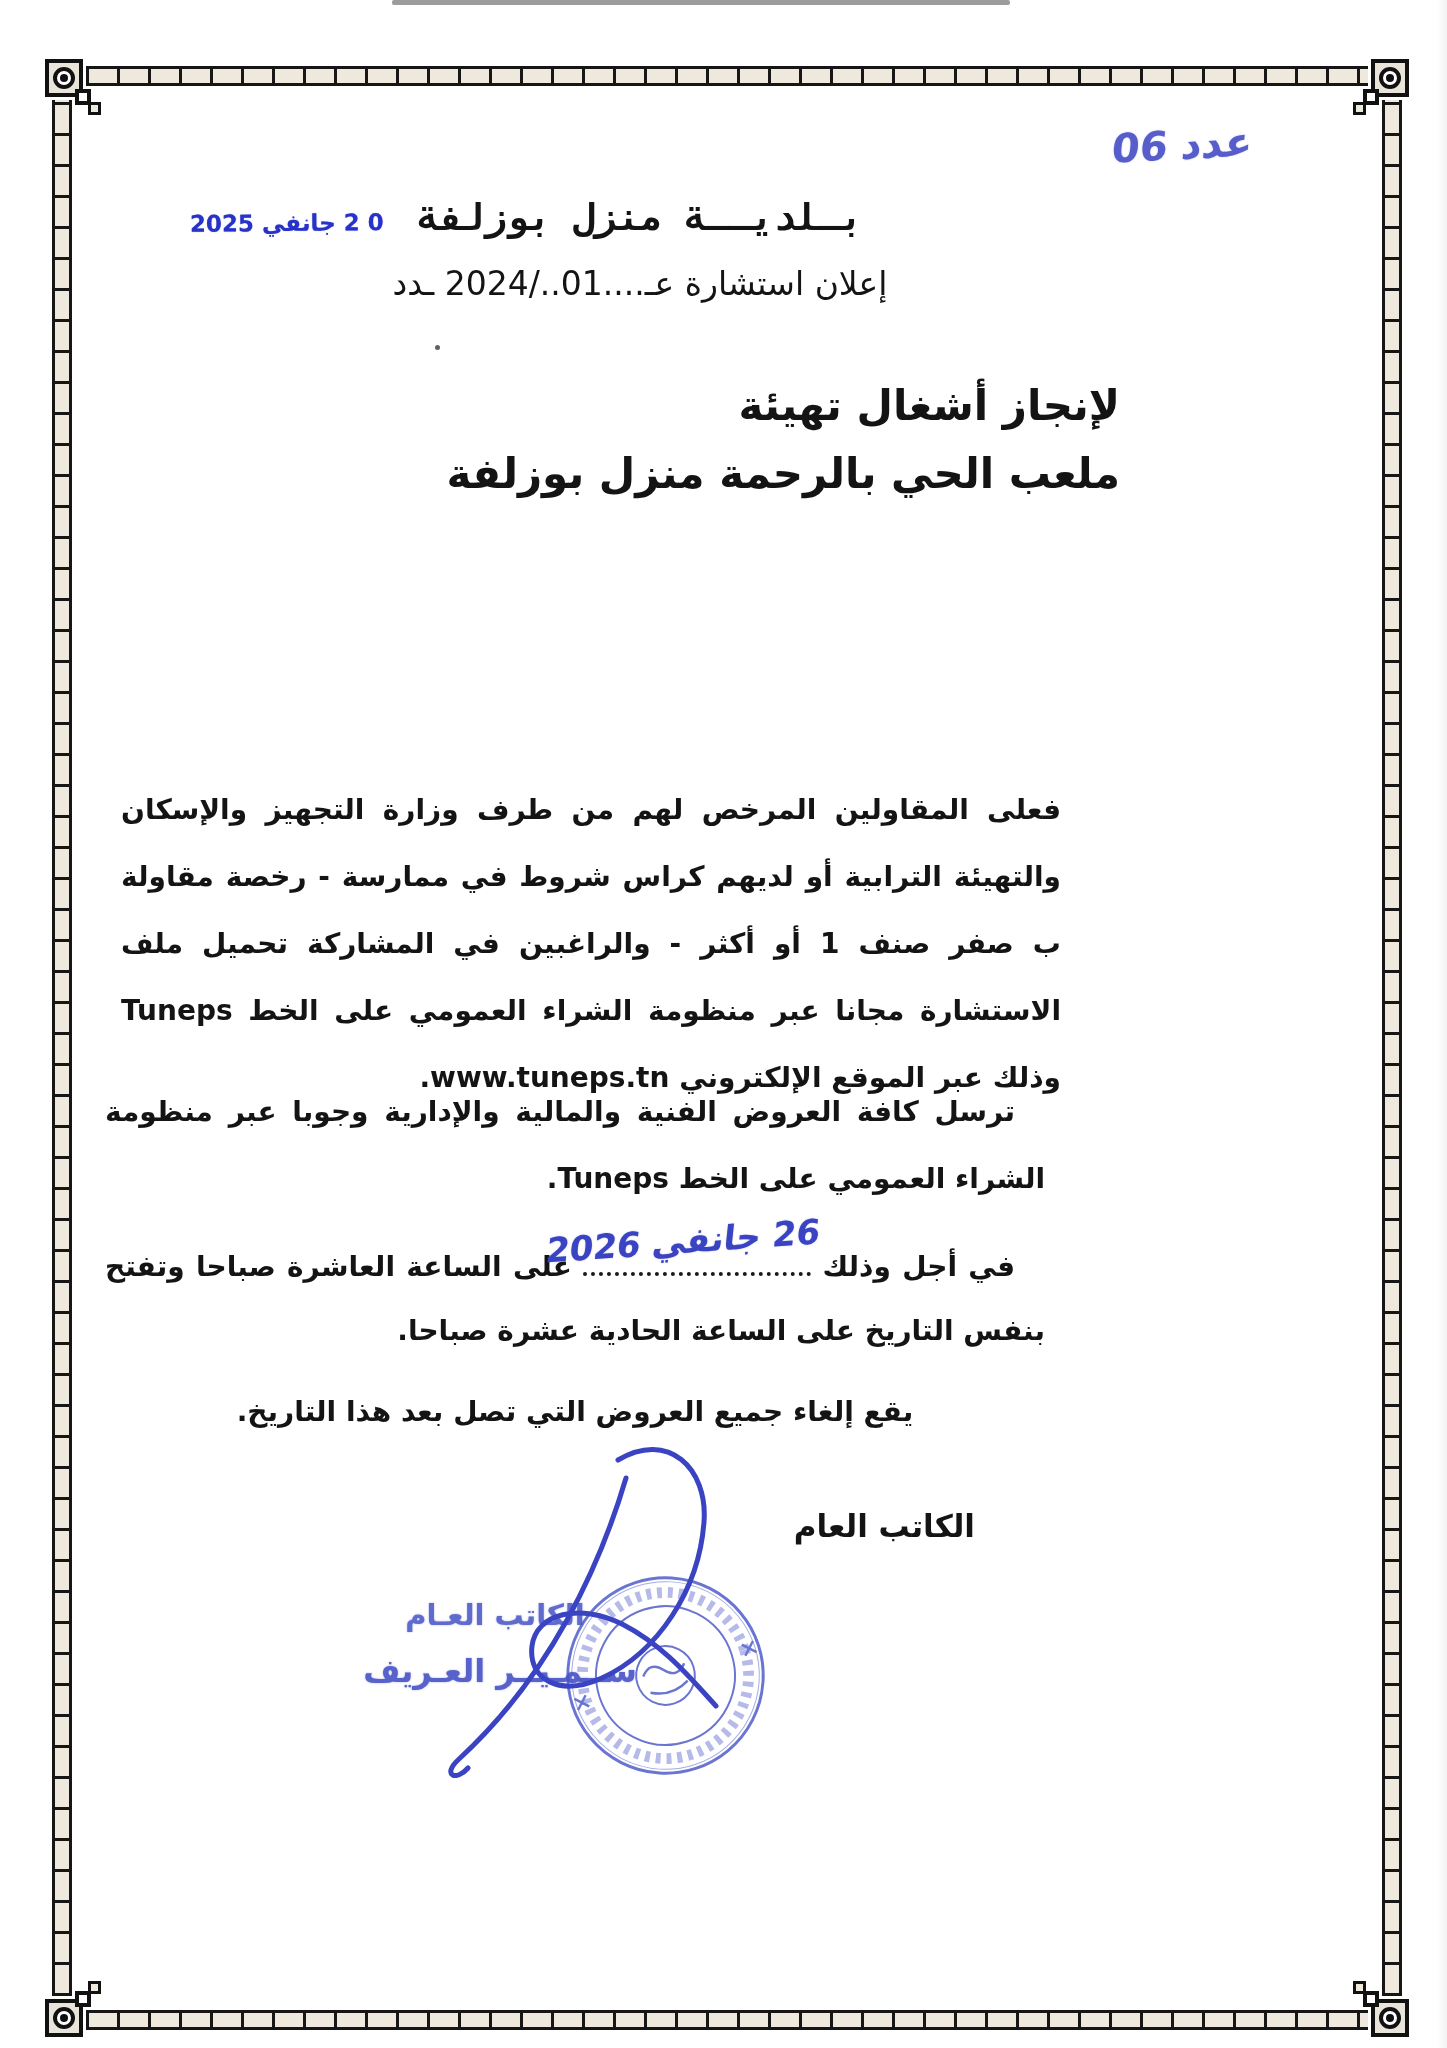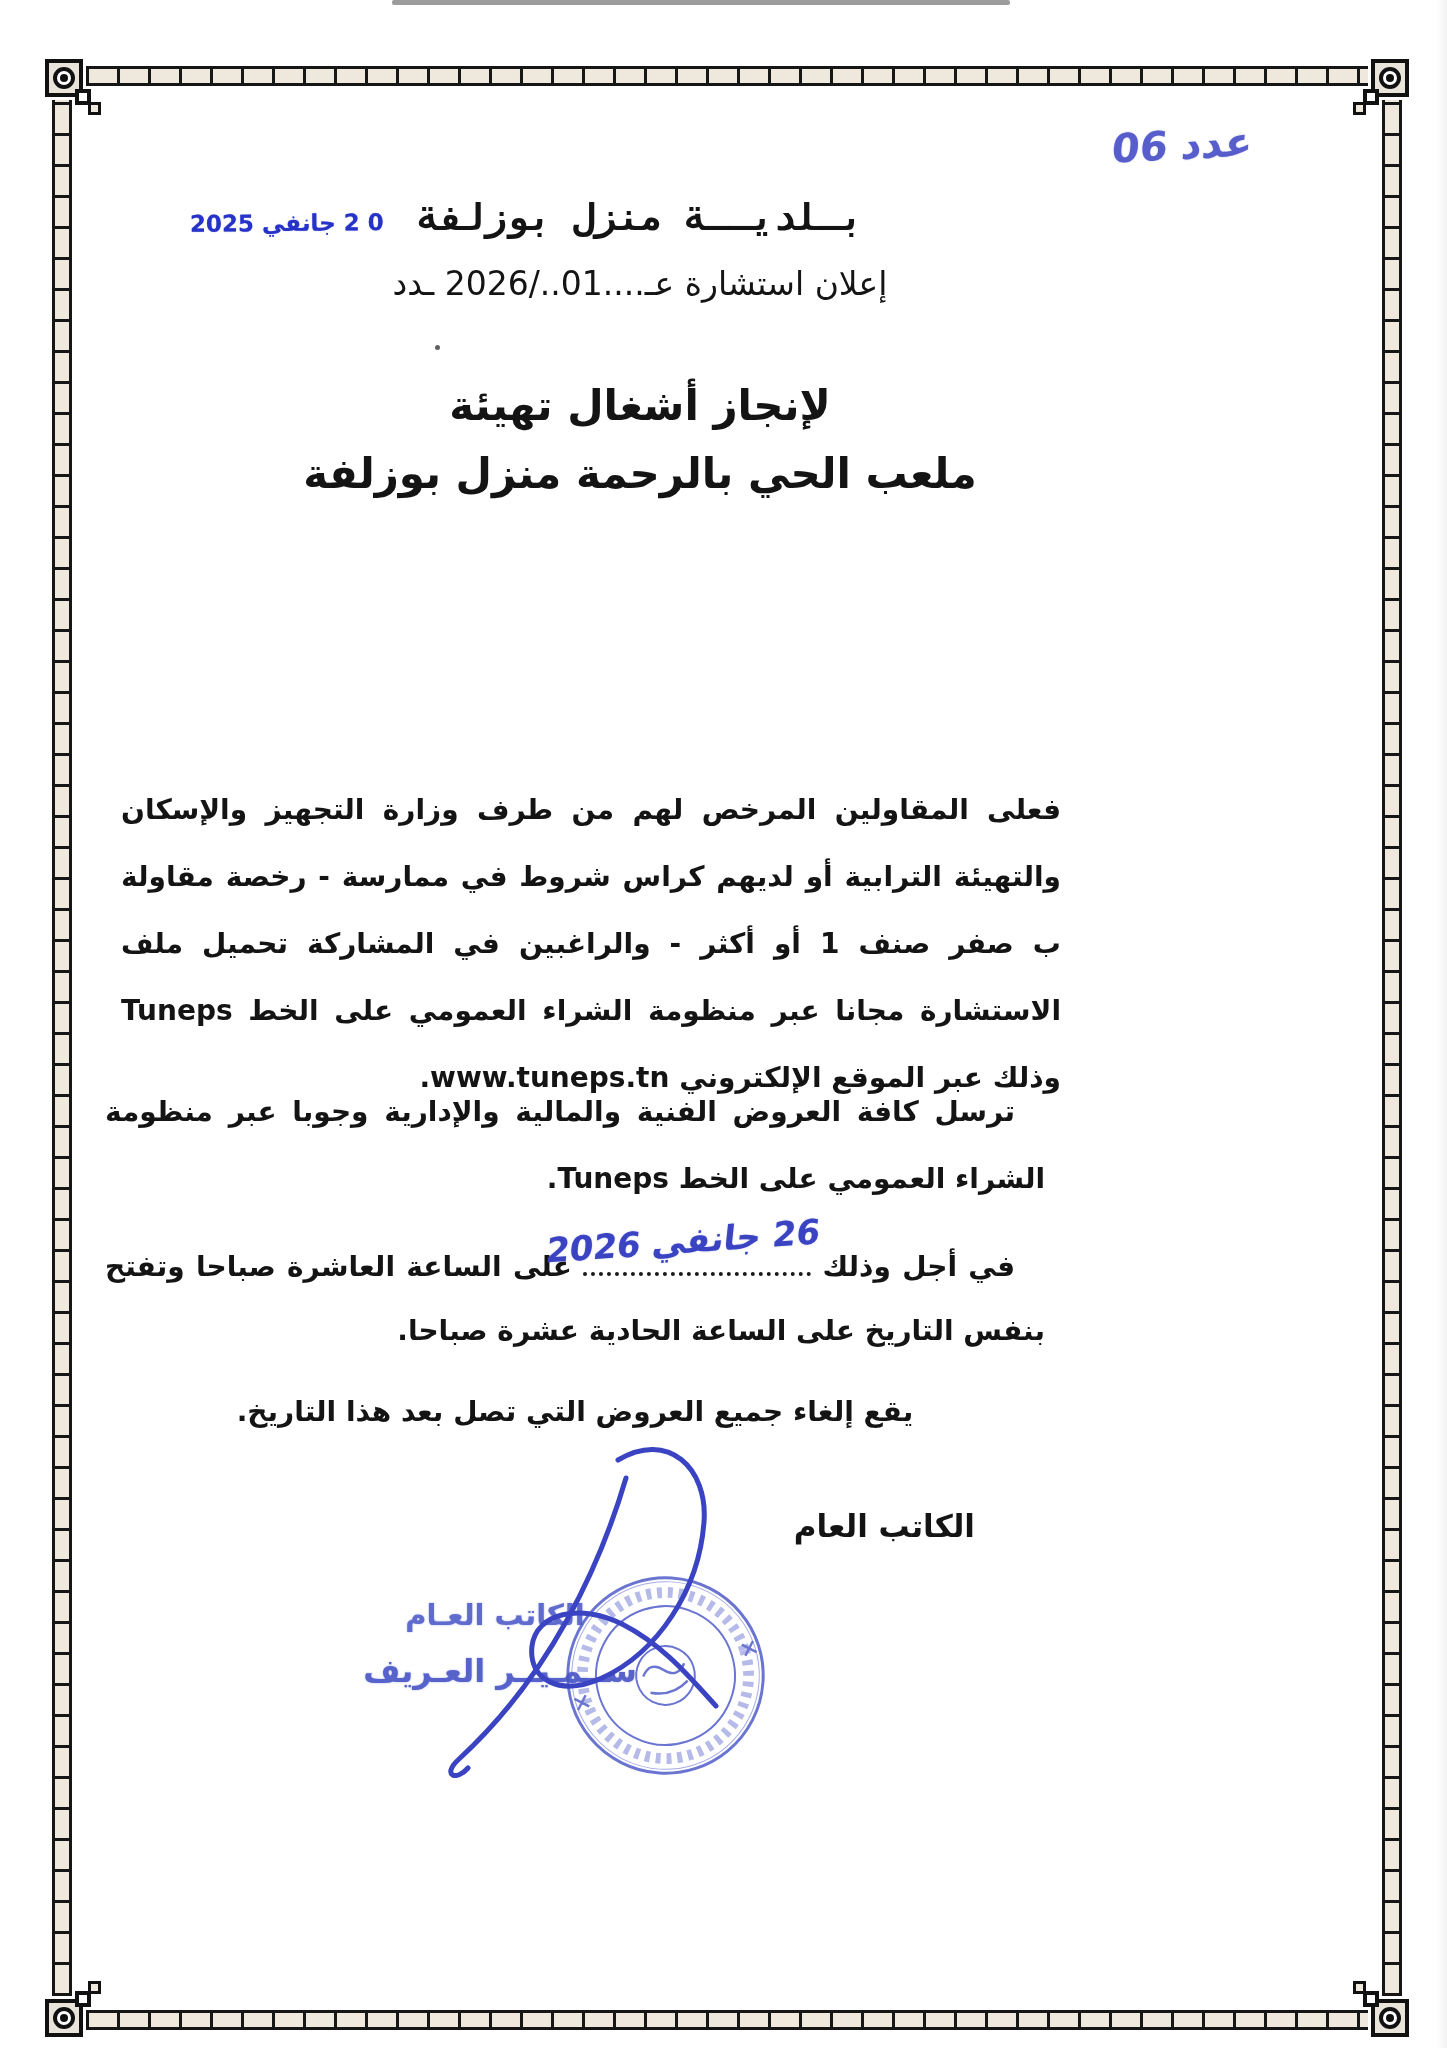--- a/index.html
+++ b/index.html
@@ -42,21 +42,21 @@
   }
   .date-stamp{
     position:absolute;left:190px;top:210px;font-size:23px;font-weight:bold;
     color:#2733c8;direction:rtl;letter-spacing:1px;transform:rotate(-.5deg);
     text-shadow:0 0 1px rgba(40,50,200,.6);
   }
 
   
   .municipality{position:absolute;left:160px;top:196px;width:960px;text-align:center;direction:rtl;font-size:37px;font-weight:bold;font-family:Liberation Mono, monospace;}
   .announcement{position:absolute;left:160px;top:264px;width:960px;text-align:center;direction:rtl;font-size:33px;font-weight:400;}
-  .doc-title{position:absolute;left:160px;top:372px;width:960px;text-align:center;direction:rtl;font-size:42px;font-weight:bold;line-height:68px;}
+  .doc-title{position:absolute;left:160px;top:372px;width:960px;text-align:right;direction:rtl;font-size:42px;font-weight:bold;line-height:68px;}
 
   
   .para{position:absolute;left:105px;width:940px;margin:0;direction:rtl;text-align:justify;font-size:28px;font-weight:bold;line-height:67px;color:var(--text-black,#141414);}
   .p1{top:640px;text-indent:35px;}
   .p2{top:776px;margin-left:16px;}
   .p3{top:1078px;text-indent:30px;}
   .p4{top:1235px;line-height:64px;text-indent:30px;}
   .p5{top:1378px;text-align:center;}
   .fill-line{display:inline-block;position:relative;width:228px;height:30px;border-bottom:4px dotted #1a1a1a;vertical-align:baseline;}
   .handwritten-date{
@@ -106,21 +106,21 @@
         <div class="step1"></div>
         <div class="step2"></div>
       </div>
   </div>
 
   <div class="corner-note">عدد 06</div>
 
   <div class="date-stamp">0 2 جانفي 2025</div>
 
   <div class="municipality">بـلديــة منزل بوزلفة</div>
-  <div class="announcement">إعلان استشارة عـ....01../2026 ـدد</div>
+  <div class="announcement">إعلان استشارة عـ....01../2024 ـدد</div>
   <div class="dot-artifact"></div>
 
   <div class="doc-title">
     <div>لإنجاز أشغال تهيئة</div>
     <div>ملعب الحي بالرحمة منزل بوزلفة</div>
   </div>
 
   <p class="para p2">فعلى المقاولين المرخص لهم من طرف وزارة التجهيز والإسكان والتهيئة الترابية أو لديهم كراس شروط في ممارسة - رخصة مقاولة ب صفر صنف 1 أو أكثر - والراغبين في المشاركة تحميل ملف الاستشارة مجانا عبر منظومة الشراء العمومي على الخط Tuneps وذلك عبر الموقع الإلكتروني www.tuneps.tn.</p>
   <p class="para p3">ترسل كافة العروض الفنية والمالية والإدارية وجوبا عبر منظومة الشراء العمومي على الخط Tuneps.</p>
   <p class="para p4">

